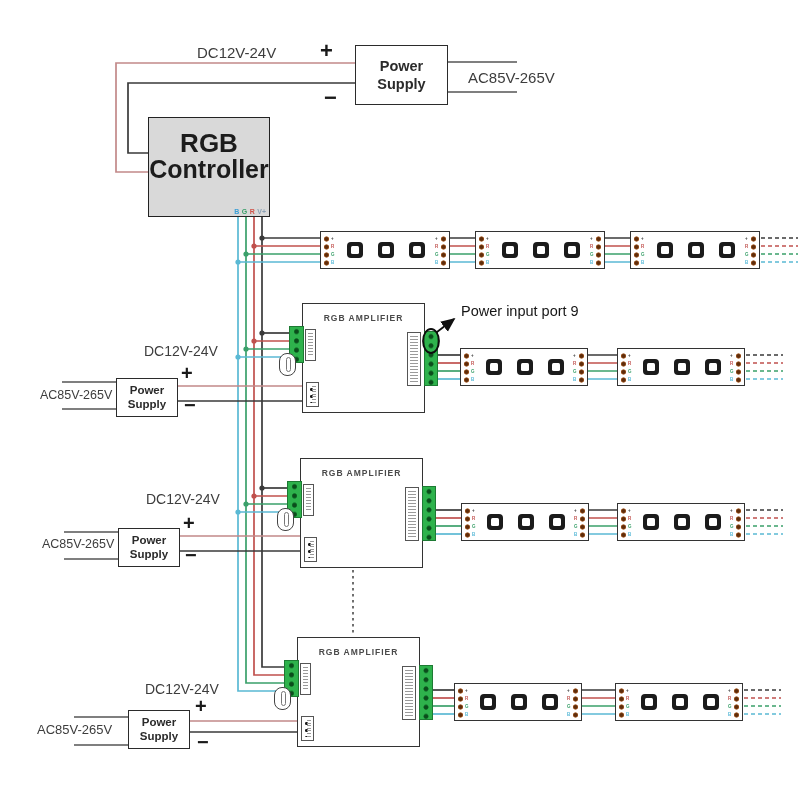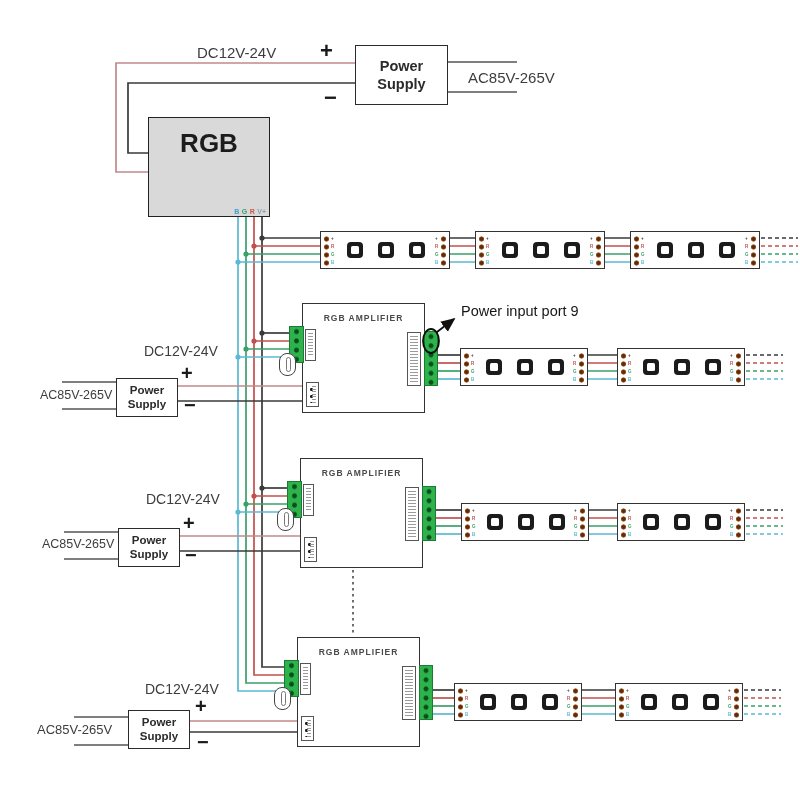--- a/index.html
+++ b/index.html
@@ -150,20 +150,21 @@
       <path d="M737,714 H781" stroke="#5ab9d4" stroke-width="1.5" fill="none" stroke-dasharray="4,3"></path>
     </svg>
 
   <div class="box ps big" style="left:355px;top:45px;width:93px;height:60px;">
     <span>Power</span>
     <span>Supply</span>
   </div>
 
   <div class="ctrl" style="left:148px;top:117px;width:122px;height:100px;">
     <div class="l1">RGB</div>
+    <div class="l2">Controller</div>
     <div class="cpins">
       <span style="color: rgb(59, 159, 214);">B</span>
       <span style="color: rgb(58, 160, 106);">G</span>
       <span style="color: rgb(208, 84, 74);">R</span>
       <span style="color: rgb(138, 160, 180);">V+</span>
     </div>
   </div>
 
   <div class="box ps" style="left:116px;top:378px;width:62px;height:39px;">
     <span>Power</span>

